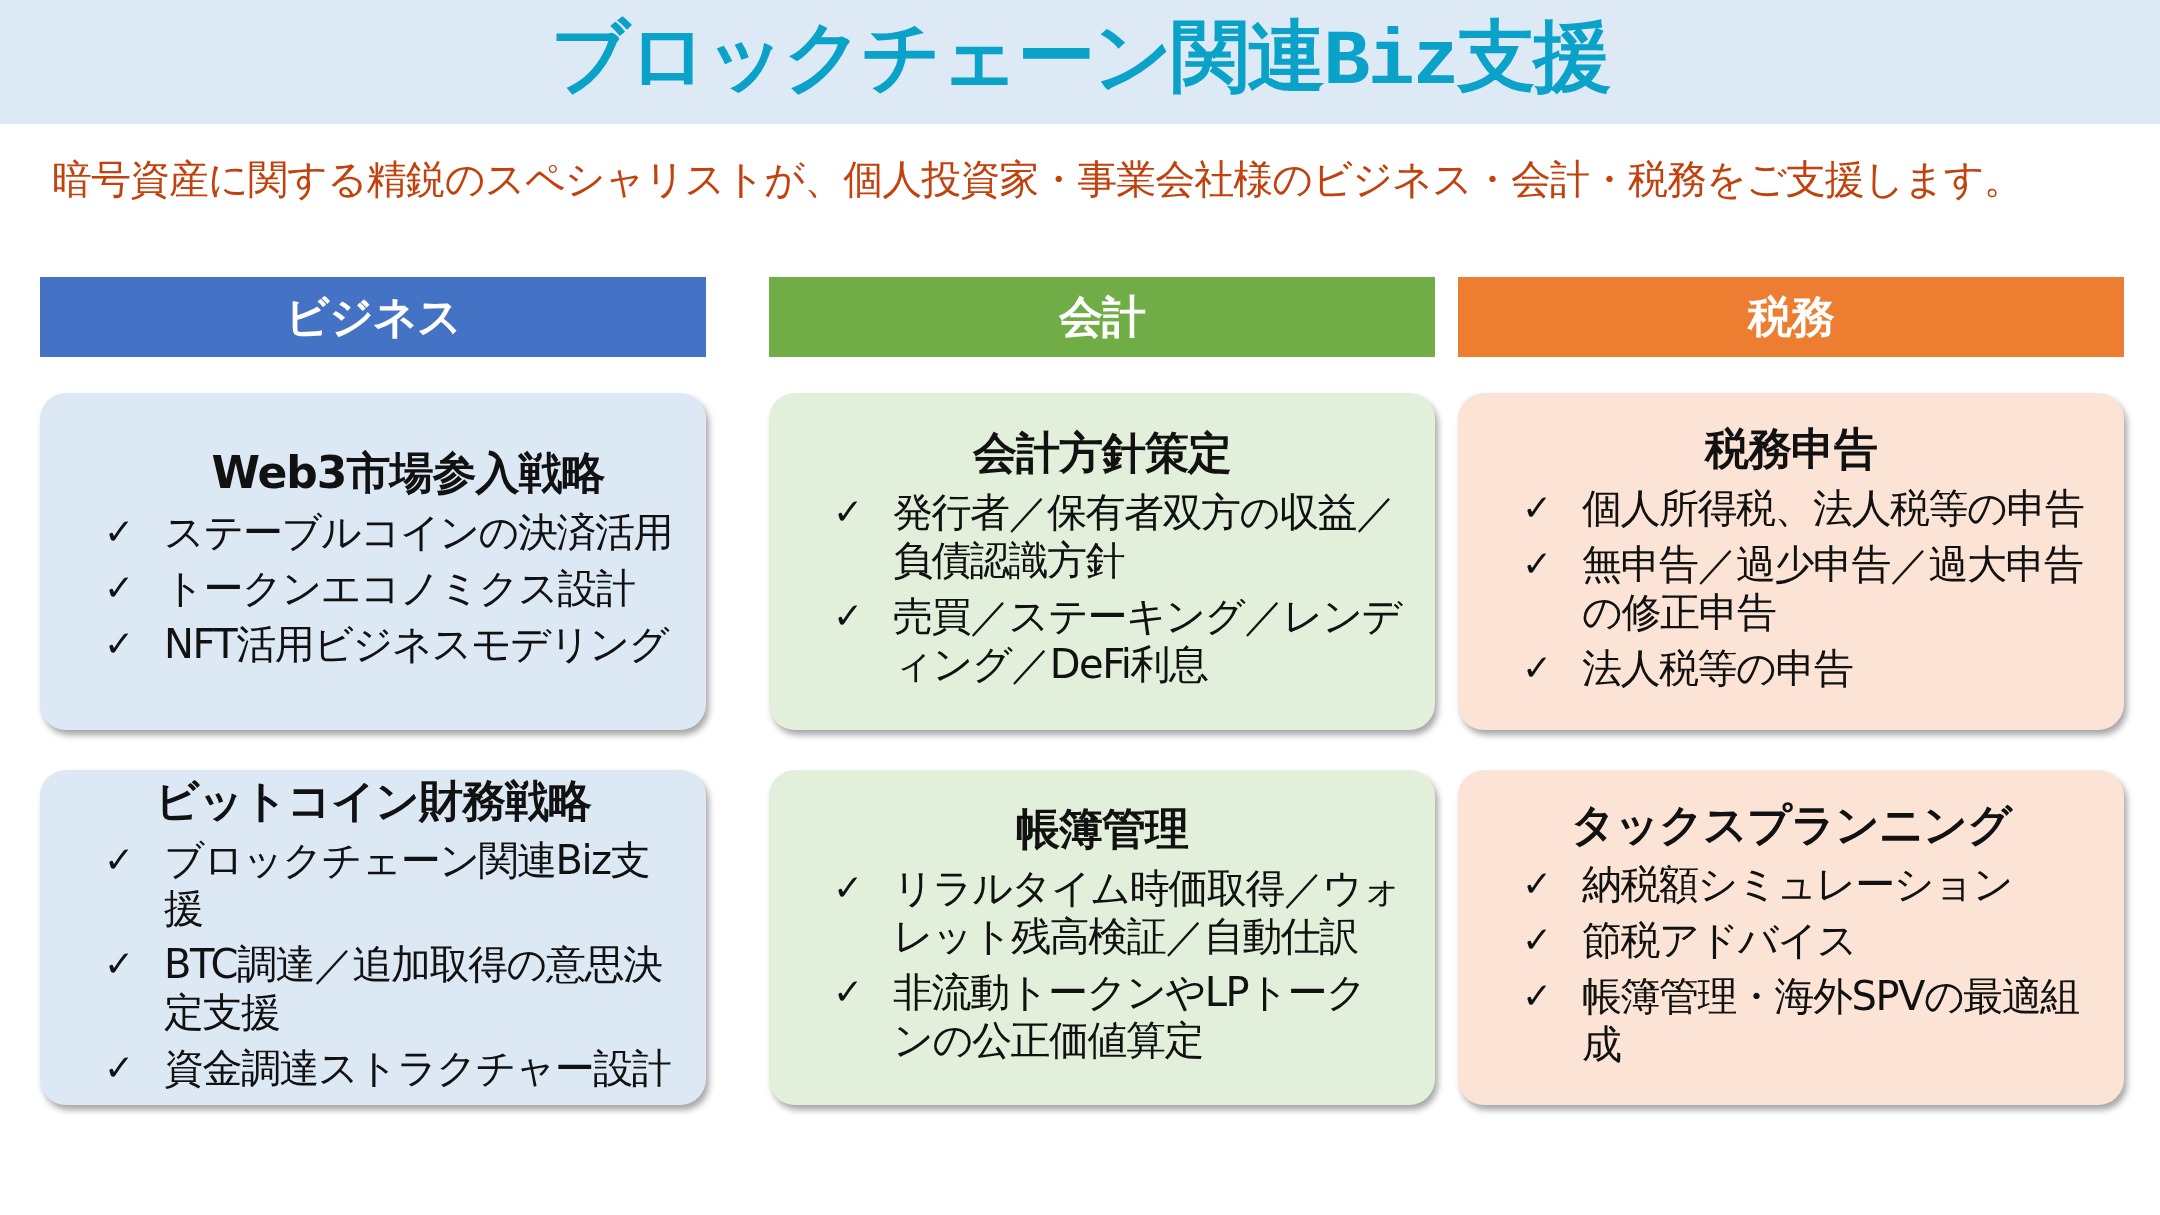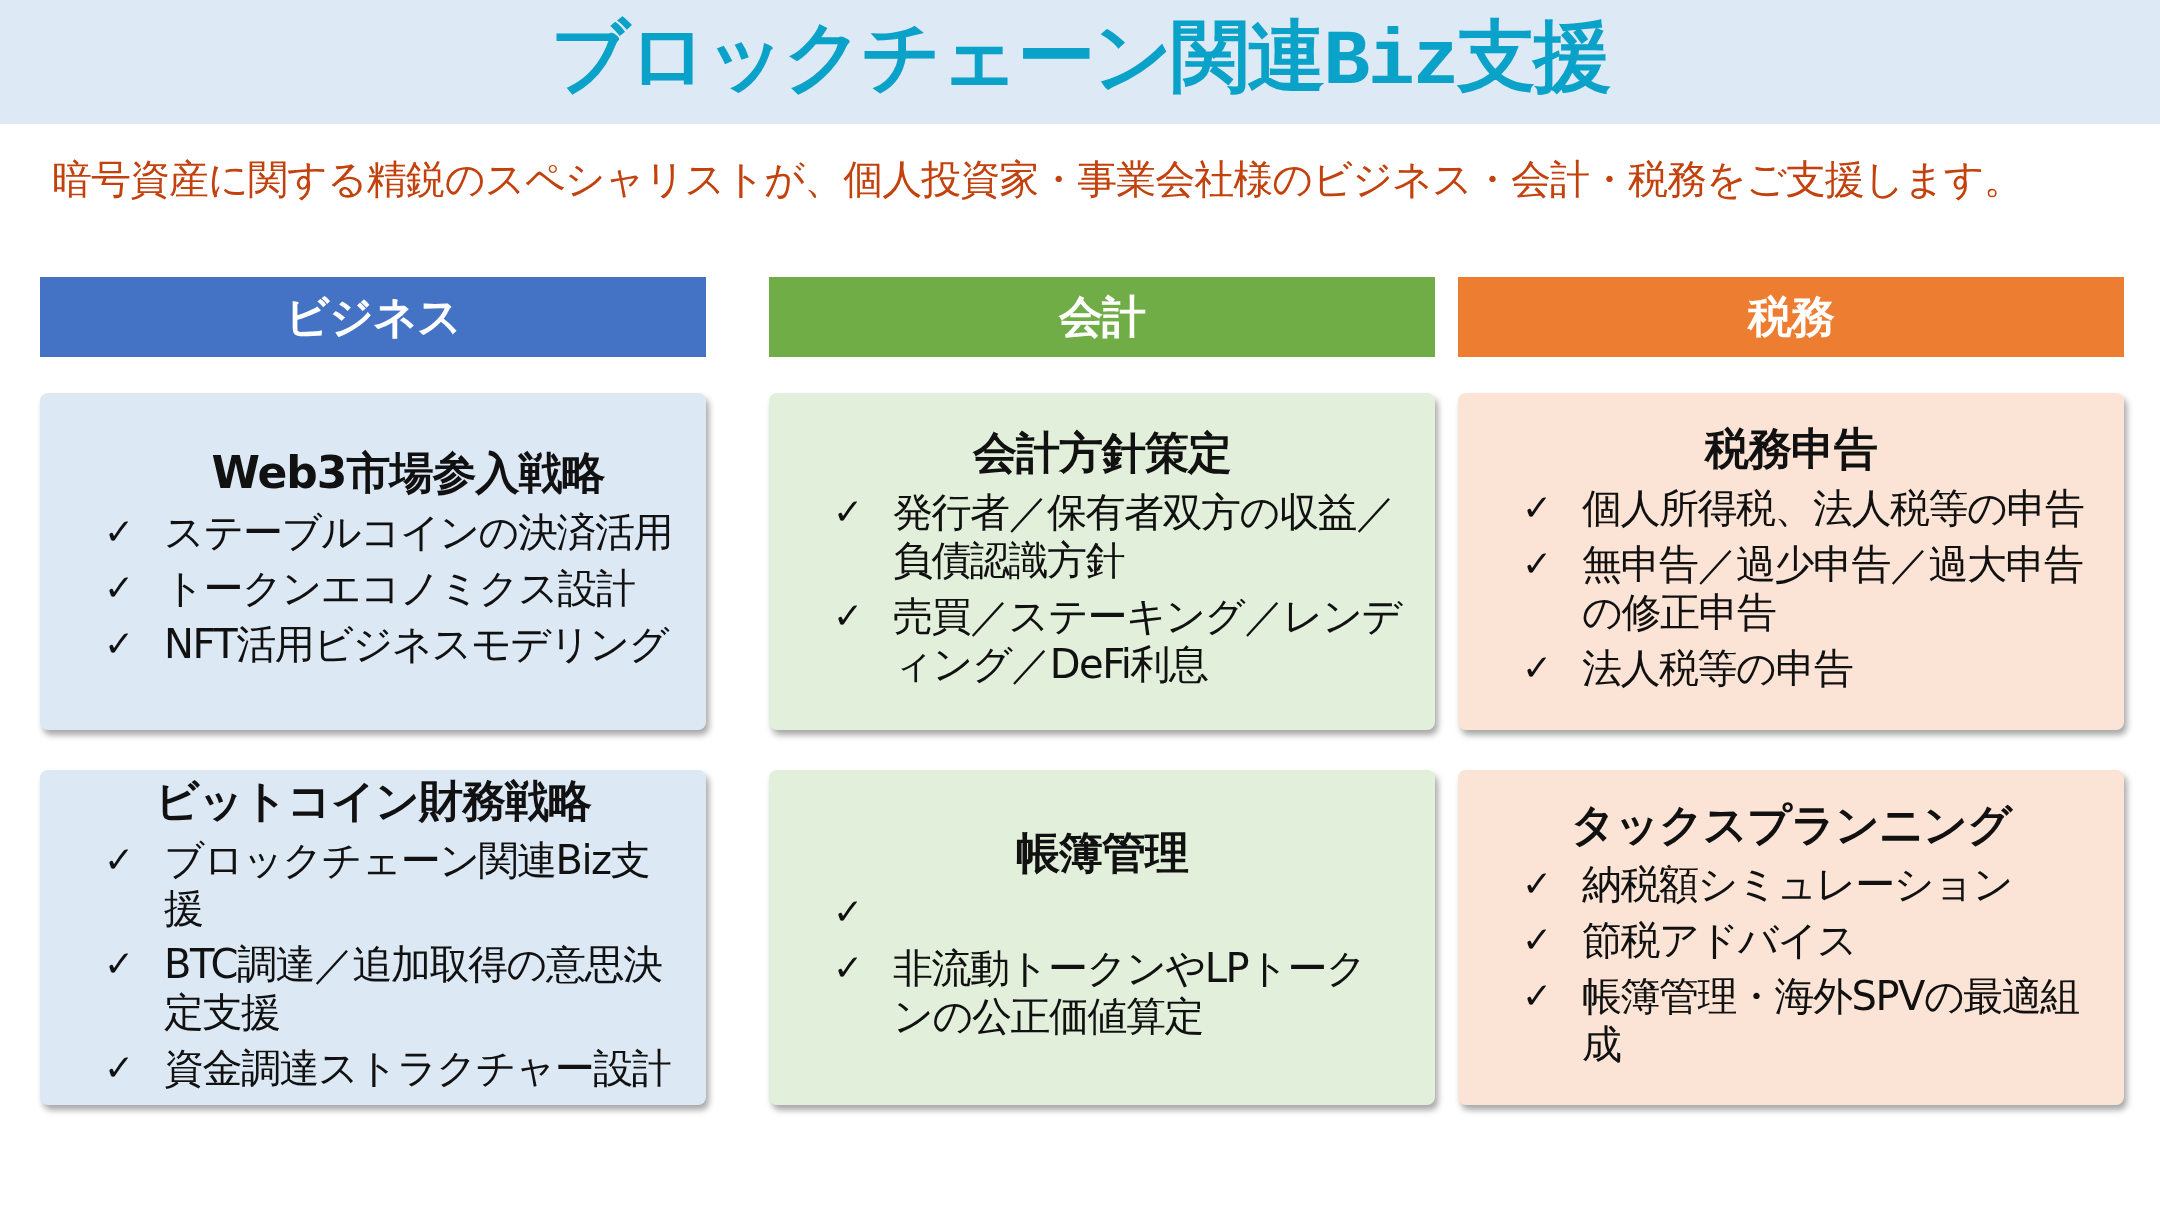--- a/index.html
+++ b/index.html
@@ -16,21 +16,21 @@
   }
   .subtitle {
     position:absolute; left:52px; top:152px; font-size:40px; color:#c2410c; letter-spacing:-1px; white-space:nowrap;
   }
   .col-header {
     position:absolute; top:277px; height:80px; width:666px;
     display:flex; align-items:center; justify-content:center;
     color:#fff; font-weight:bold; font-size:44px; letter-spacing:-1px;
   }
   .card {
-    position:absolute; width:666px; border-radius:8px;
+    position:absolute; width:666px; border-radius:26px;
     box-shadow: 3px 5px 6px rgba(0,0,0,0.35);
     display:flex; flex-direction:column; justify-content:center;
     box-sizing:border-box; padding:20px 24px 20px 24px;
   }
   .card-title {
     text-align:center; font-weight:bold; font-size:44px; letter-spacing:-1px; margin-bottom:8px; line-height:1.2;
   }
   .items { list-style:none; margin:0; padding:0; }
   .item {
     display:flex; align-items:flex-start; font-size:40px; line-height:48px; letter-spacing:-1.5px; margin-bottom:8px;
@@ -106,20 +106,21 @@
         <span class="check">✓</span>
         <span class="item-text">売買／ステーキング／レンディング／DeFi利息</span>
       </li>
   </ul>
 </div>
 <div class="card c2 r2 green-bg">
   <div class="card-title">帳簿管理</div>
   <ul class="items">
     <li class="item">
         <span class="check">✓</span>
+        <span class="item-text">リラルタイム時価取得／ウォレット残高検証／自動仕訳</span>
       </li>
     <li class="item">
         <span class="check">✓</span>
         <span class="item-text">非流動トークンやLPトークンの公正価値算定</span>
       </li>
   </ul>
 </div>
 
 <div class="card c3 r1 orange-bg">
   <div class="card-title">税務申告</div>

